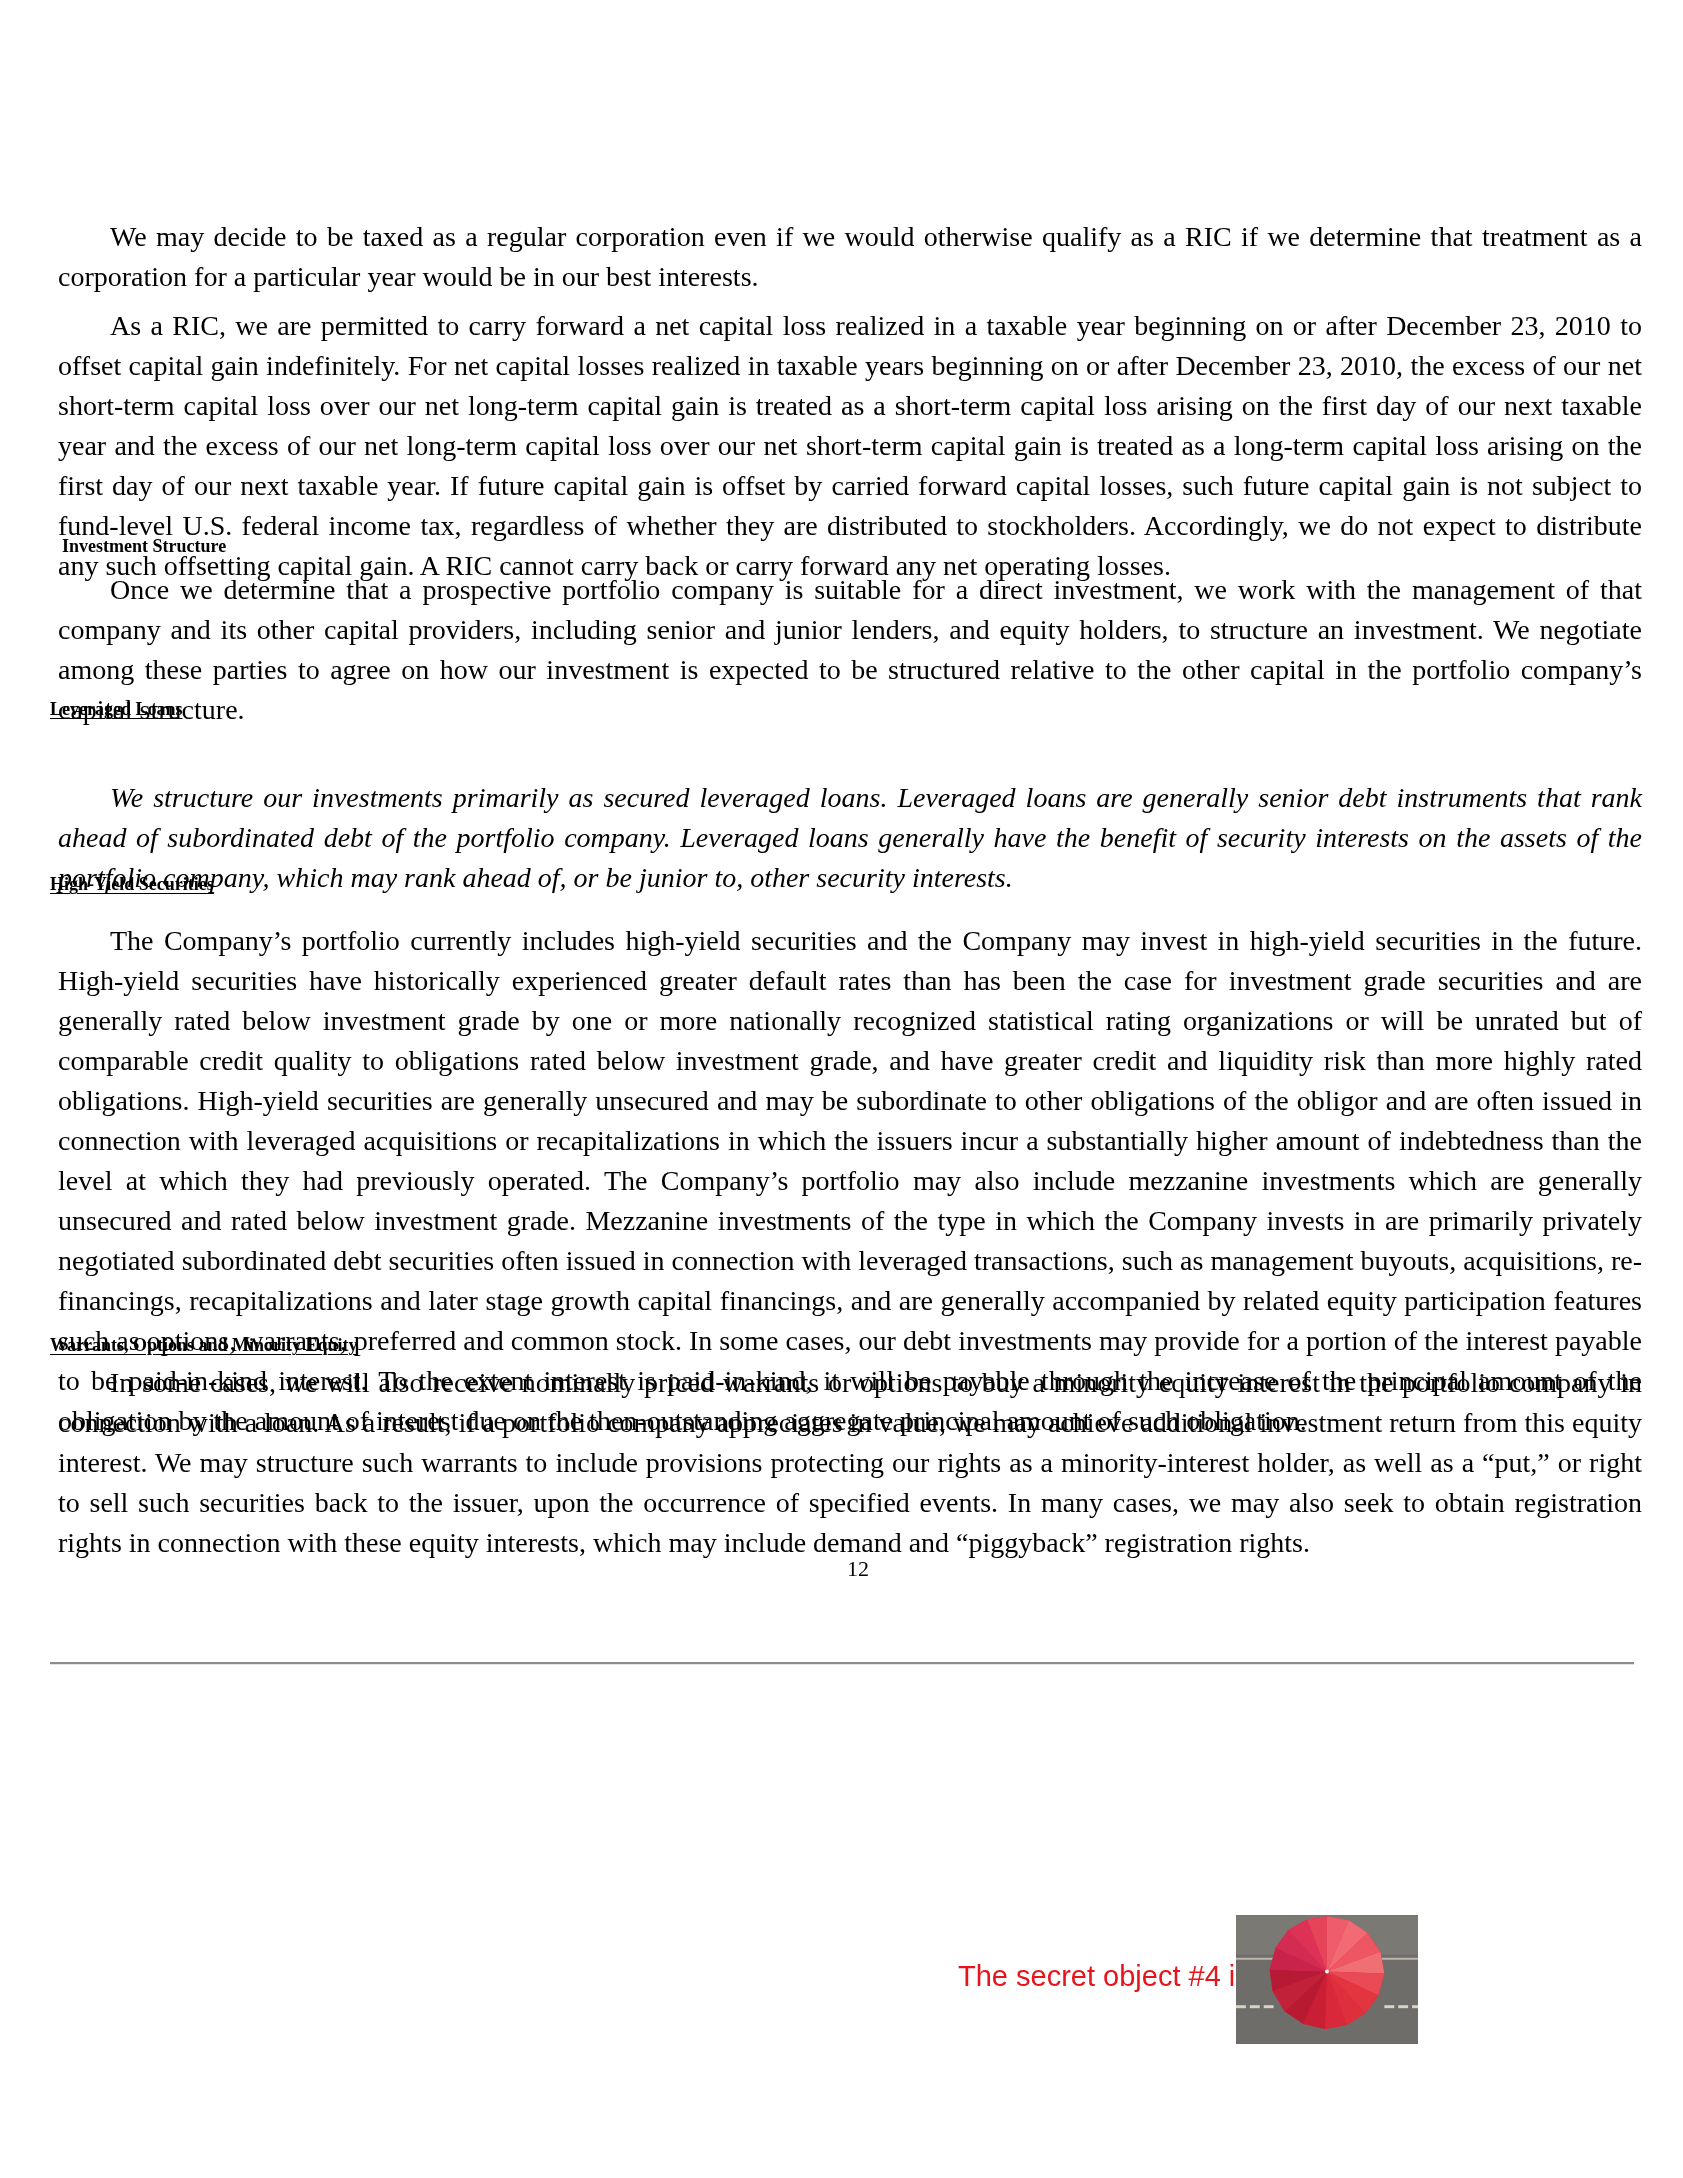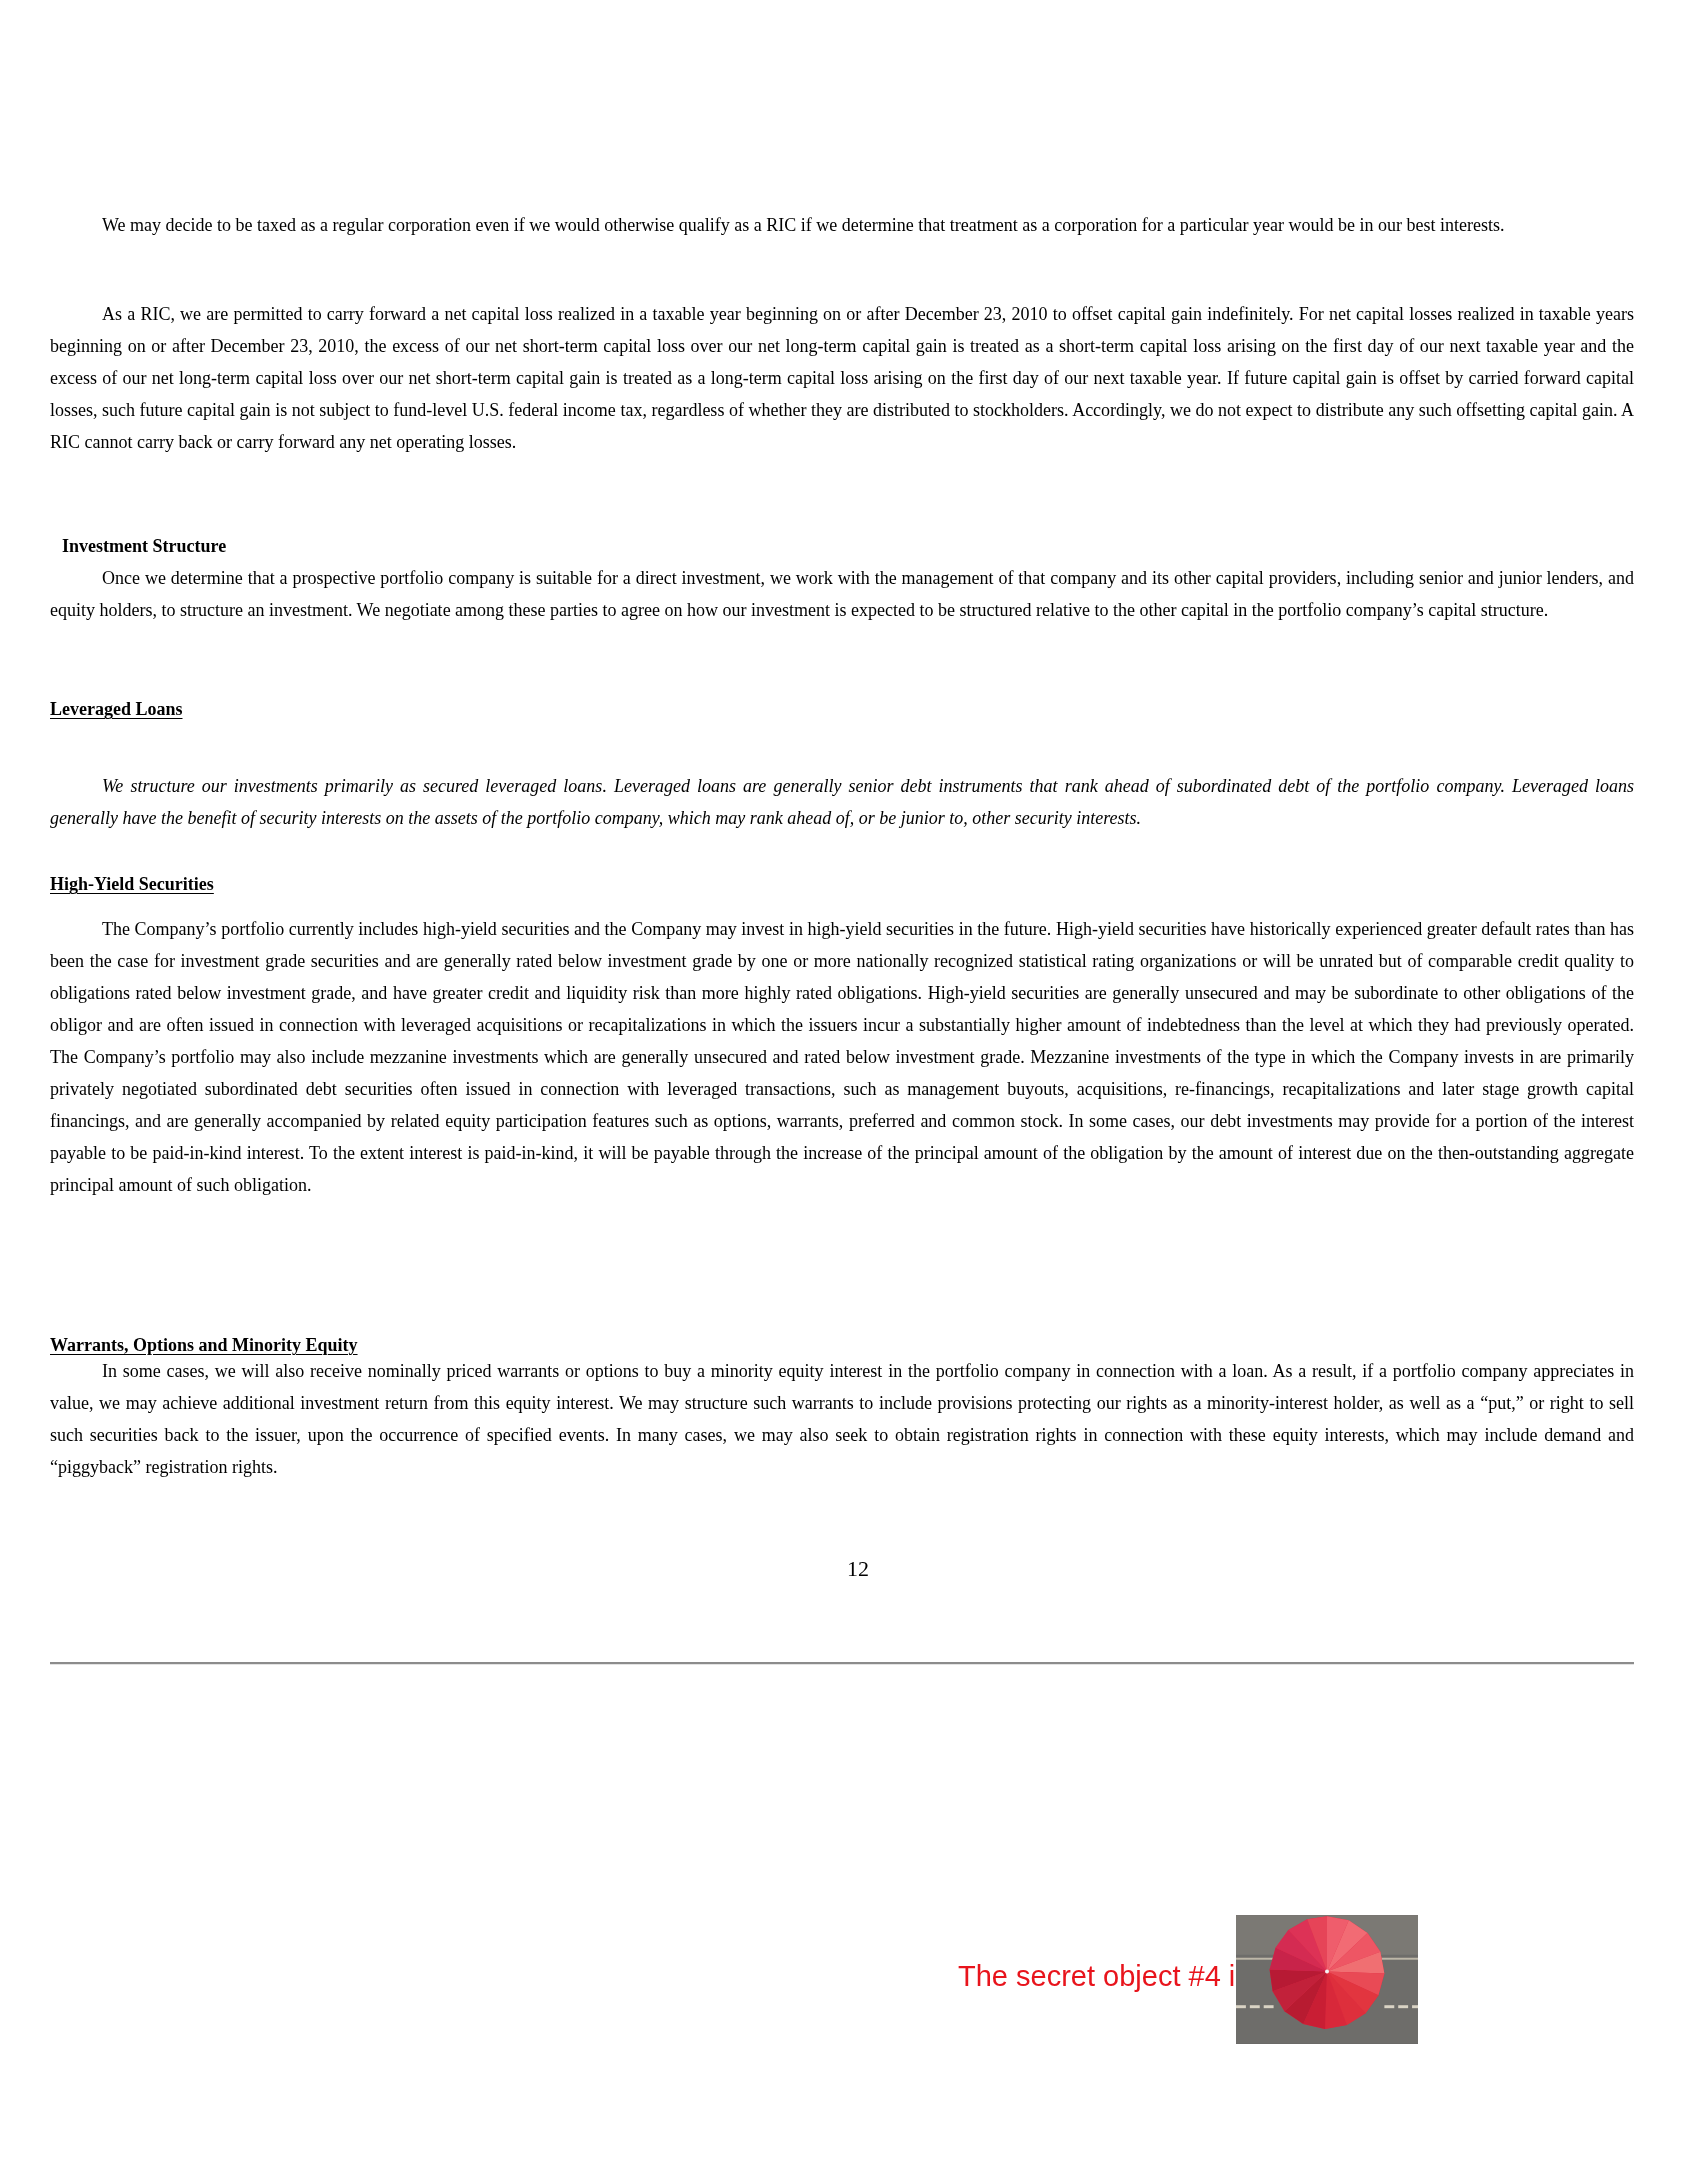--- a/index.html
+++ b/index.html
@@ -18,23 +18,23 @@
   .page {
     position: absolute;
     left: 50px;
     top: 0;
     width: 1584px;
   }
   .para {
     position: absolute;
     left: 0;
     width: 1584px;
-    margin: 0;
-    font-size: 18px;
-    line-height: 32px;
+    margin: 8px;
+    font-size: 28px;
+    line-height: 40px;
     text-align: justify;
     text-indent: 52px;
     letter-spacing: 0;
   }
   .heading-bold {
     position: absolute;
     left: 0;
     margin: 12px;
     font-size: 18px;
     line-height: 30px;

